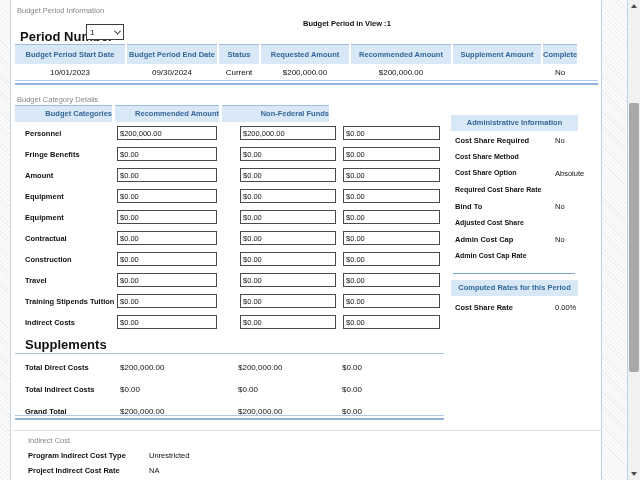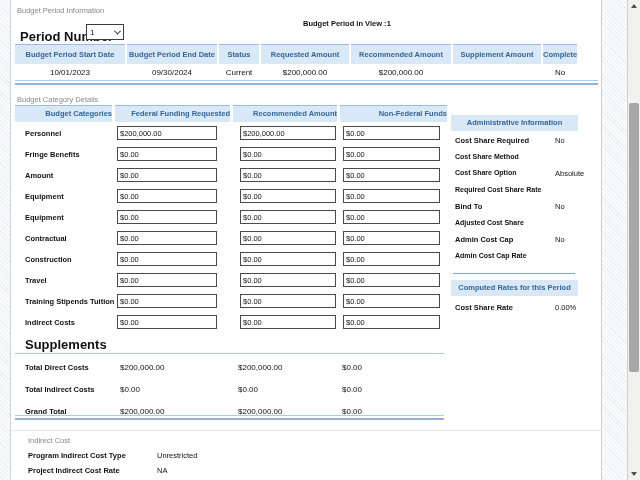--- a/index.html
+++ b/index.html
@@ -90,21 +90,21 @@
   .ad-row { position: absolute; left: 0; width: 127px; }
   .ad-label { position: absolute; left: 4px; top: 0; font-size: 7.5px; font-weight: bold; white-space: nowrap; }
   .ad-row.small .ad-label { font-size: 7px; }
   .ad-value { position: absolute; left: 104px; top: 0; font-size: 7.5px; white-space: nowrap; }
   .ad-sep { position: absolute; left: 2px; top: 158px; width: 122px; height: 1px; background: #7ea6ce; }
 
   
   .ic-sep { position: absolute; left: 13px; top: 430px; width: 589px; height: 1px; background: #e4e4e4; }
   .ic-row { position: absolute; left: 28px; width: 300px; }
   .ic-label { position: absolute; left: 0; top: 0; font-size: 7.5px; font-weight: bold; white-space: nowrap; }
-  .ic-value { position: absolute; left: 129px; top: 0; font-size: 7.5px; white-space: nowrap; }
+  .ic-value { position: absolute; left: 121px; top: 0; font-size: 7.5px; white-space: nowrap; }
 </style>
 </head>
 <body>
 
 <div class="gutter gutter-left"></div>
 <div class="gutter gutter-right"></div>
 
 <div class="scrollbar">
   <div class="sb-btn sb-up">
     <span class="tri-up"></span>
@@ -153,21 +153,20 @@
 <div class="rule-double" style="left:15px; top:80px; width:583px;">
   <div class="rd-a"></div>
     <div class="rd-gap"></div>
     <div class="rd-b"></div>
 </div>
 
 <div class="sec-title" style="left:17px; top:95px;">Budget Category Details</div>
 
 <div class="cat-head">
   <div class="hcell ch0">Budget Categories</div>
-  <div class="hcell ch1">Federal Funding Requested</div>
   <div class="hcell ch2">Recommended Amount</div>
   <div class="hcell ch3">Non-Federal Funds</div>
 </div>
 
 <div class="cat-rows">
   <div class="cat-row">
     <span class="cat-label">Personnel</span>
     <input class="ci c1" readonly="" value="$200,000.00" style="">
     <input class="ci c2" readonly="" value="$200,000.00" style="">
     <input class="ci c3" readonly="" value="$0.00" style="">

